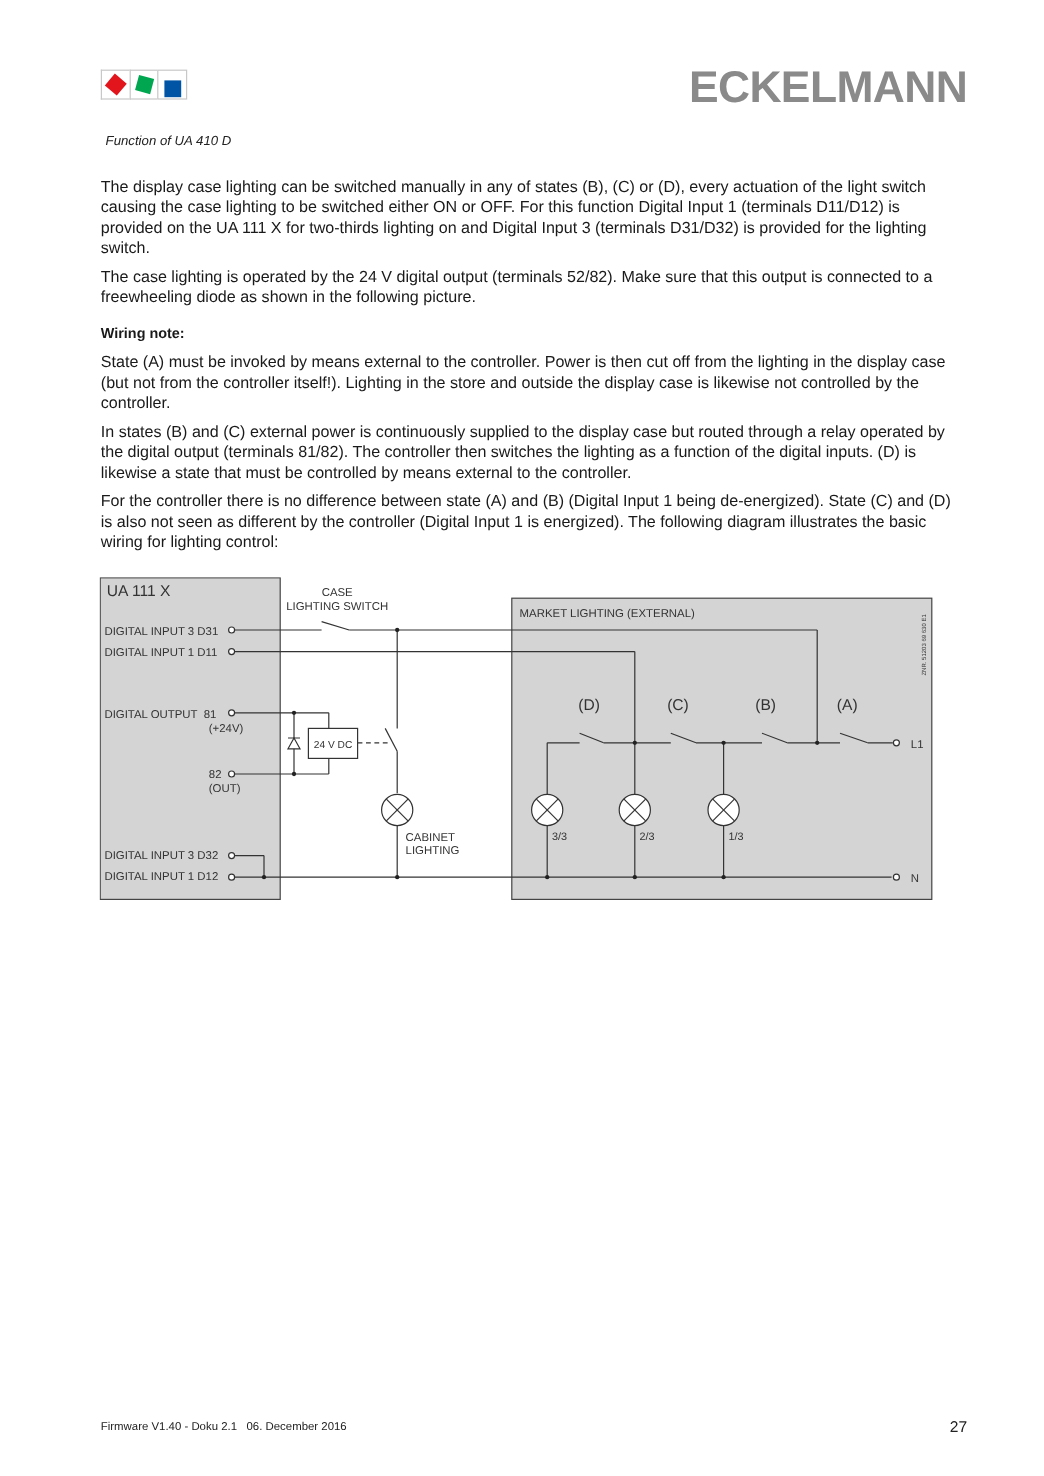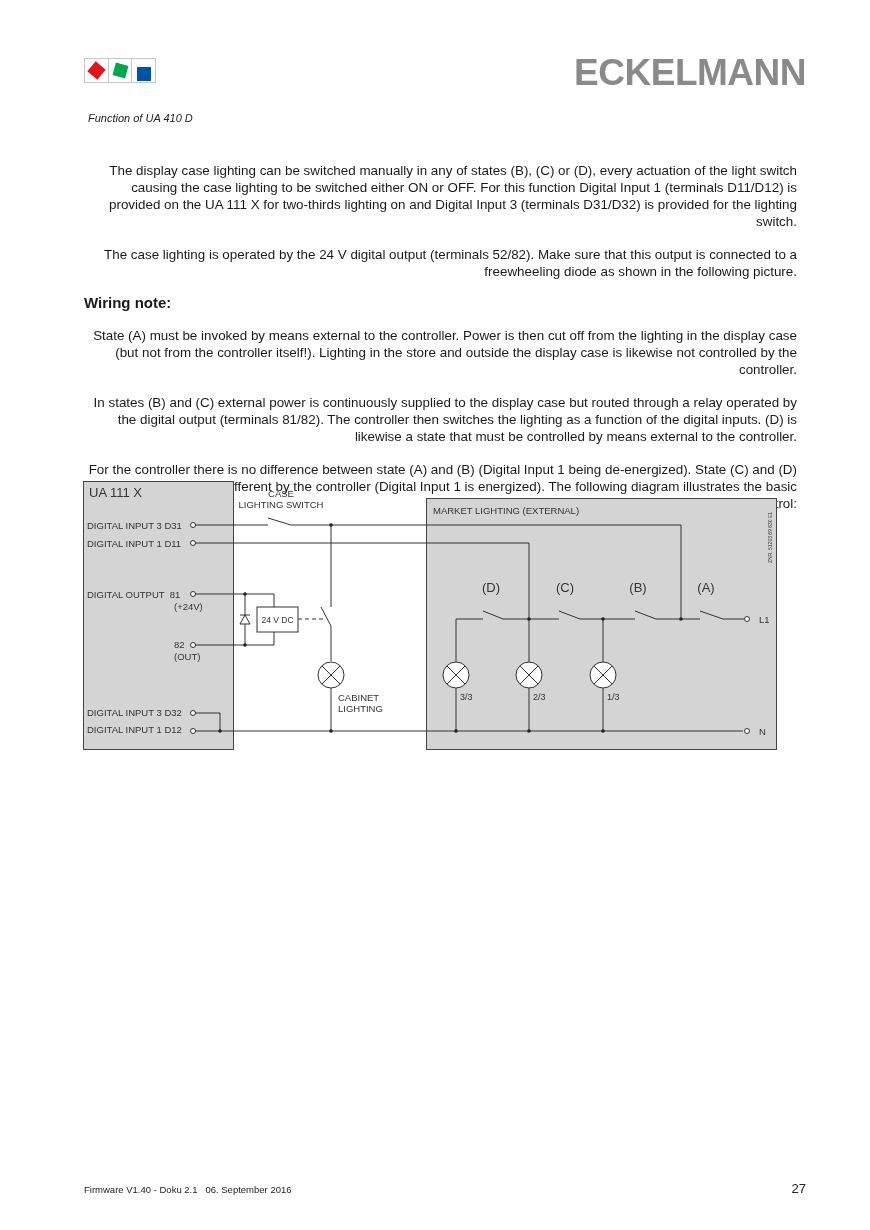--- a/index.html
+++ b/index.html
@@ -7,22 +7,22 @@
   .logo { position:absolute; left:84px; top:58px; width:72px; height:24px; display:flex; }
   .logo-cell { width:23px; height:23px; border:1px solid #c8c8c8; border-right:none; position:relative; background:#fff; }
   .logo-cell:last-child { border-right:1px solid #c8c8c8; }
   .sq { position:absolute; }
   .sq.red { width:13px; height:13px; background:#e2141c; left:5px; top:5px; transform:rotate(40deg); }
   .sq.green { width:13px; height:13px; background:#00a650; left:5px; top:5px; transform:rotate(15deg); }
   .sq.blue { width:14px; height:14px; background:#0054a6; left:5px; top:8px; }
   .section-label { position:absolute; left:88px; top:112px; font-size:11px; color:#222;font-style:italic; }
   .brand { position:absolute; right:64px; top:52px; font-size:37px; letter-spacing:-0.5px; color:#8a8a8a; font-weight:700; }
   .content { position:absolute; left:84px; top:146px; width:713px; font-size:13.4px; line-height:17px; }
-  .content p { margin:16px 0 7px 0;text-align:right; }
-  .content h4 { margin:14px 0 6px 0; font-size:15px; font-weight:bold; }
+  .content p { margin:1px 0 7px 0; }
+  .content h4 { margin:14px 0 6px 0; font-size:12px; font-weight:bold; }
   .diagram { position:absolute; left:83px; top:481px; }
   .footer-left { position:absolute; left:84px; top:1184px; font-size:9.5px; color:#222; }
   .footer-right { position:absolute; right:64px; top:1181px; font-size:13px; color:#222; }
   svg text { font-family:"Liberation Sans", sans-serif; fill:#333; }
 </style>
 </head>
 <body>
 
 <div class="logo">
   <div class="logo-cell">
@@ -166,14 +166,14 @@
   <text x="482" y="111" font-size="13" text-anchor="middle">(C)</text>
   <text x="555" y="111" font-size="13" text-anchor="middle">(B)</text>
   <text x="623" y="111" font-size="13" text-anchor="middle">(A)</text>
   <text x="377" y="219" font-size="9">3/3</text>
   <text x="450" y="219" font-size="9">2/3</text>
   <text x="524" y="219" font-size="9">1/3</text>
   <text x="676" y="142" font-size="9.5">L1</text>
   <text x="676" y="254" font-size="9.5">N</text>
 </svg>
 
-<div class="footer-left" style="white-space:pre;">Firmware V1.40 - Doku 2.1   06. September 2016</div>
+<div class="footer-left" style="white-space:pre;">Firmware V1.40 - Doku 2.1   06. December 2016</div>
 <div class="footer-right">27</div>
 
 </body></html>

